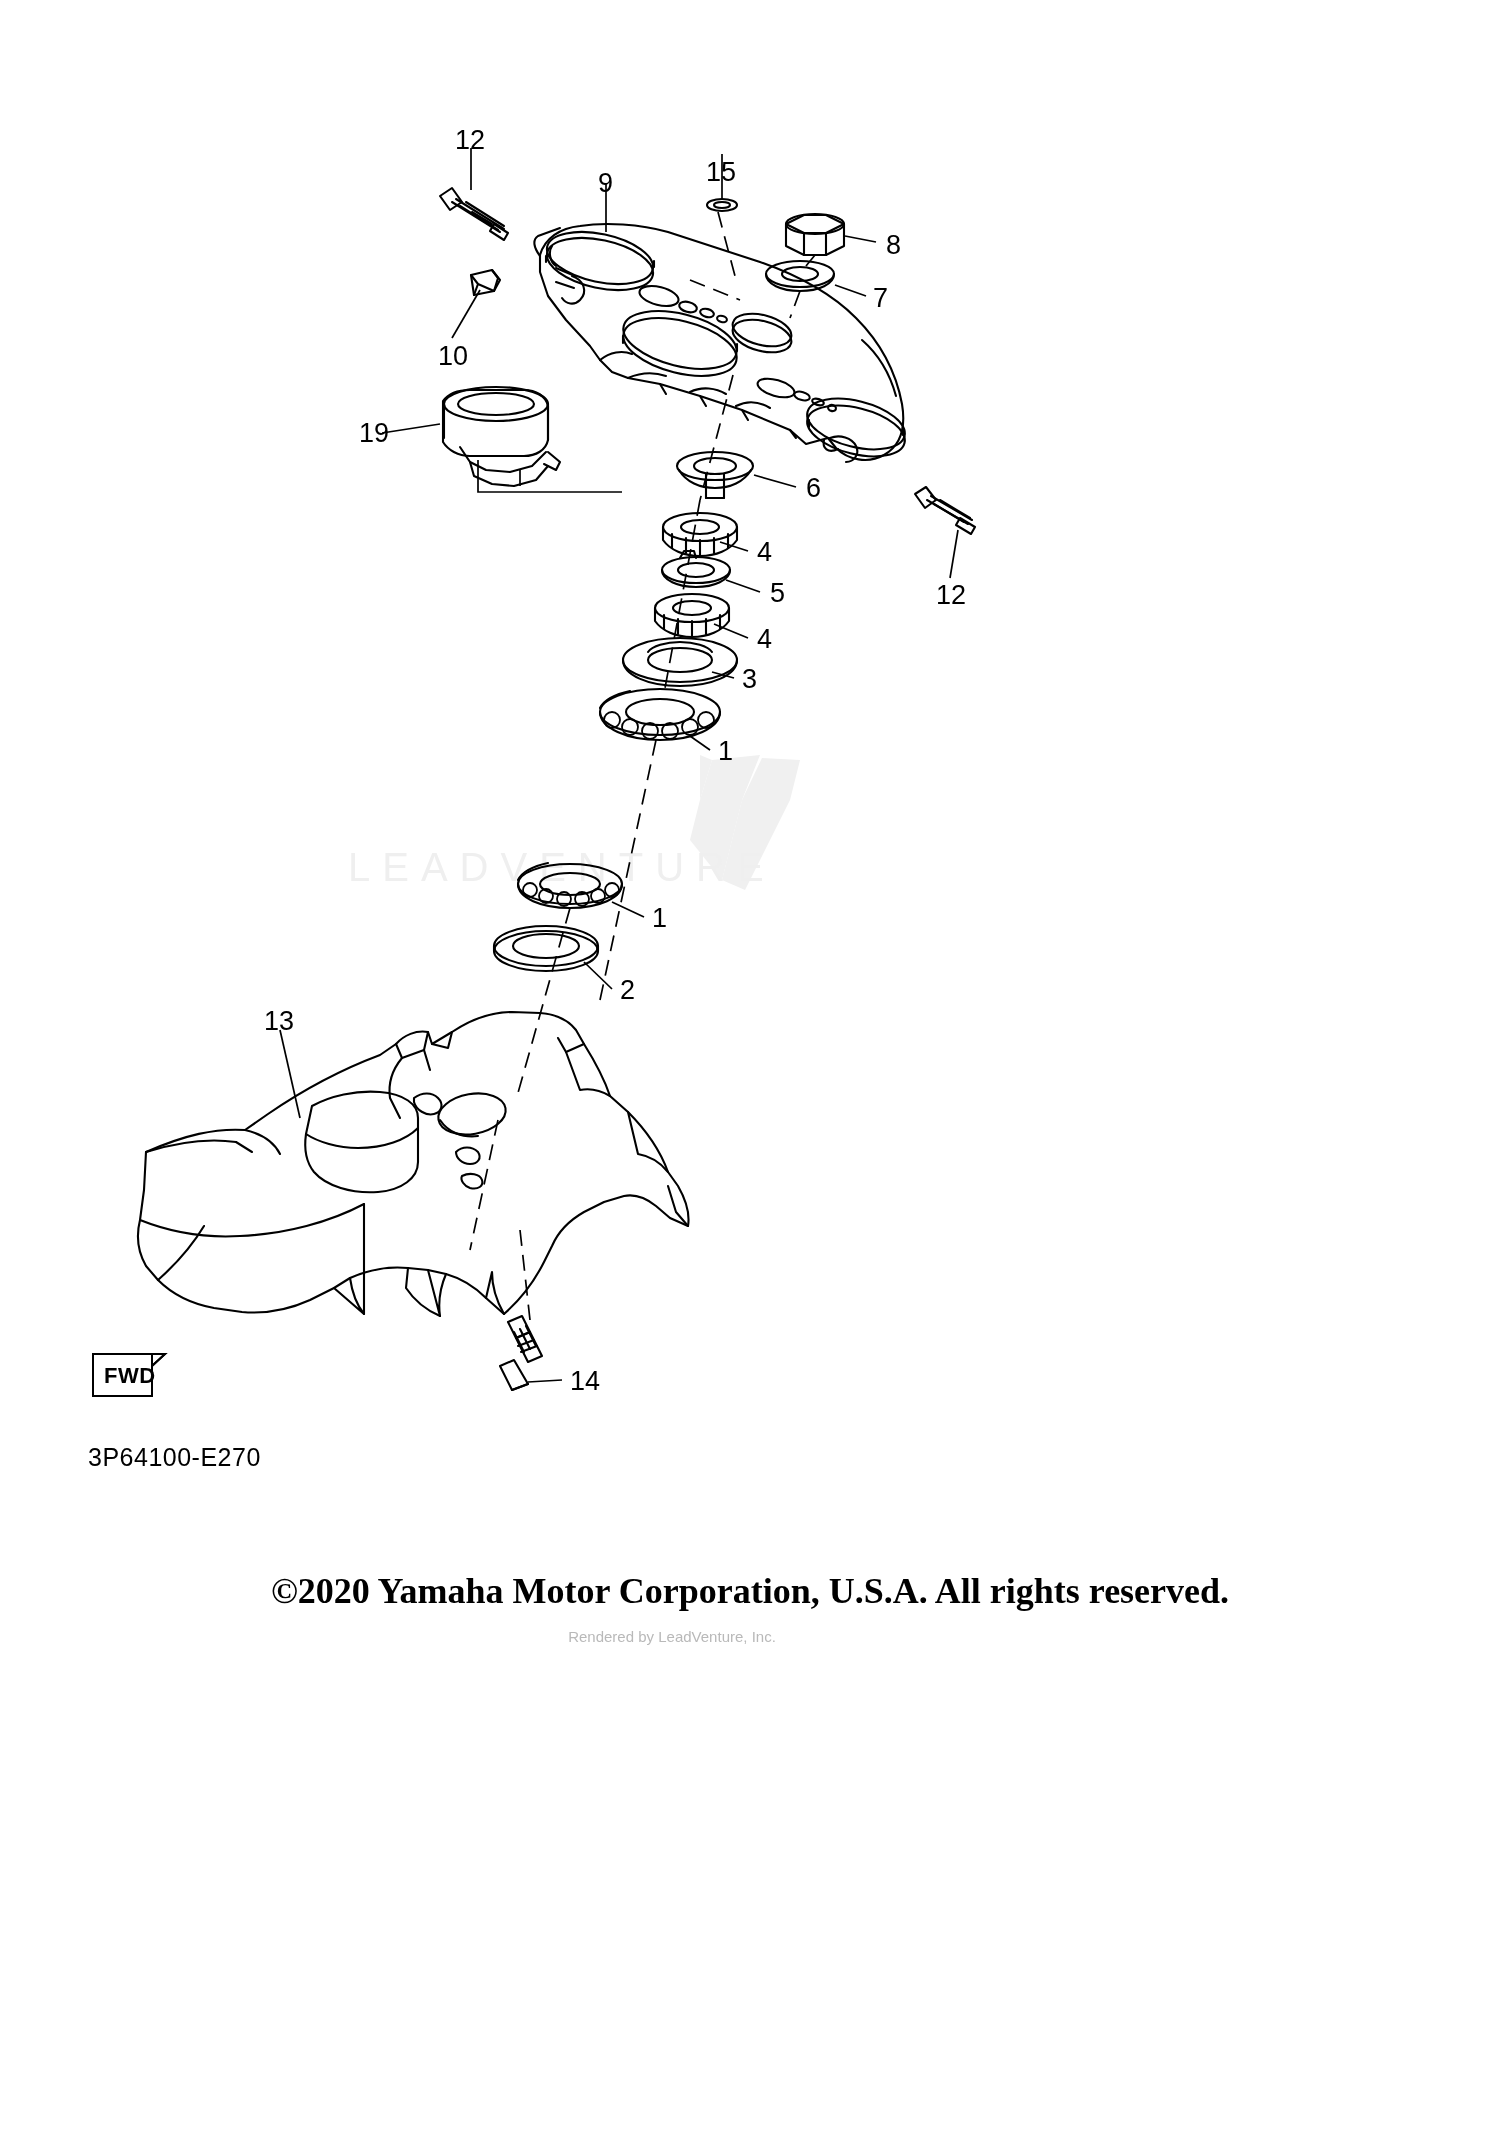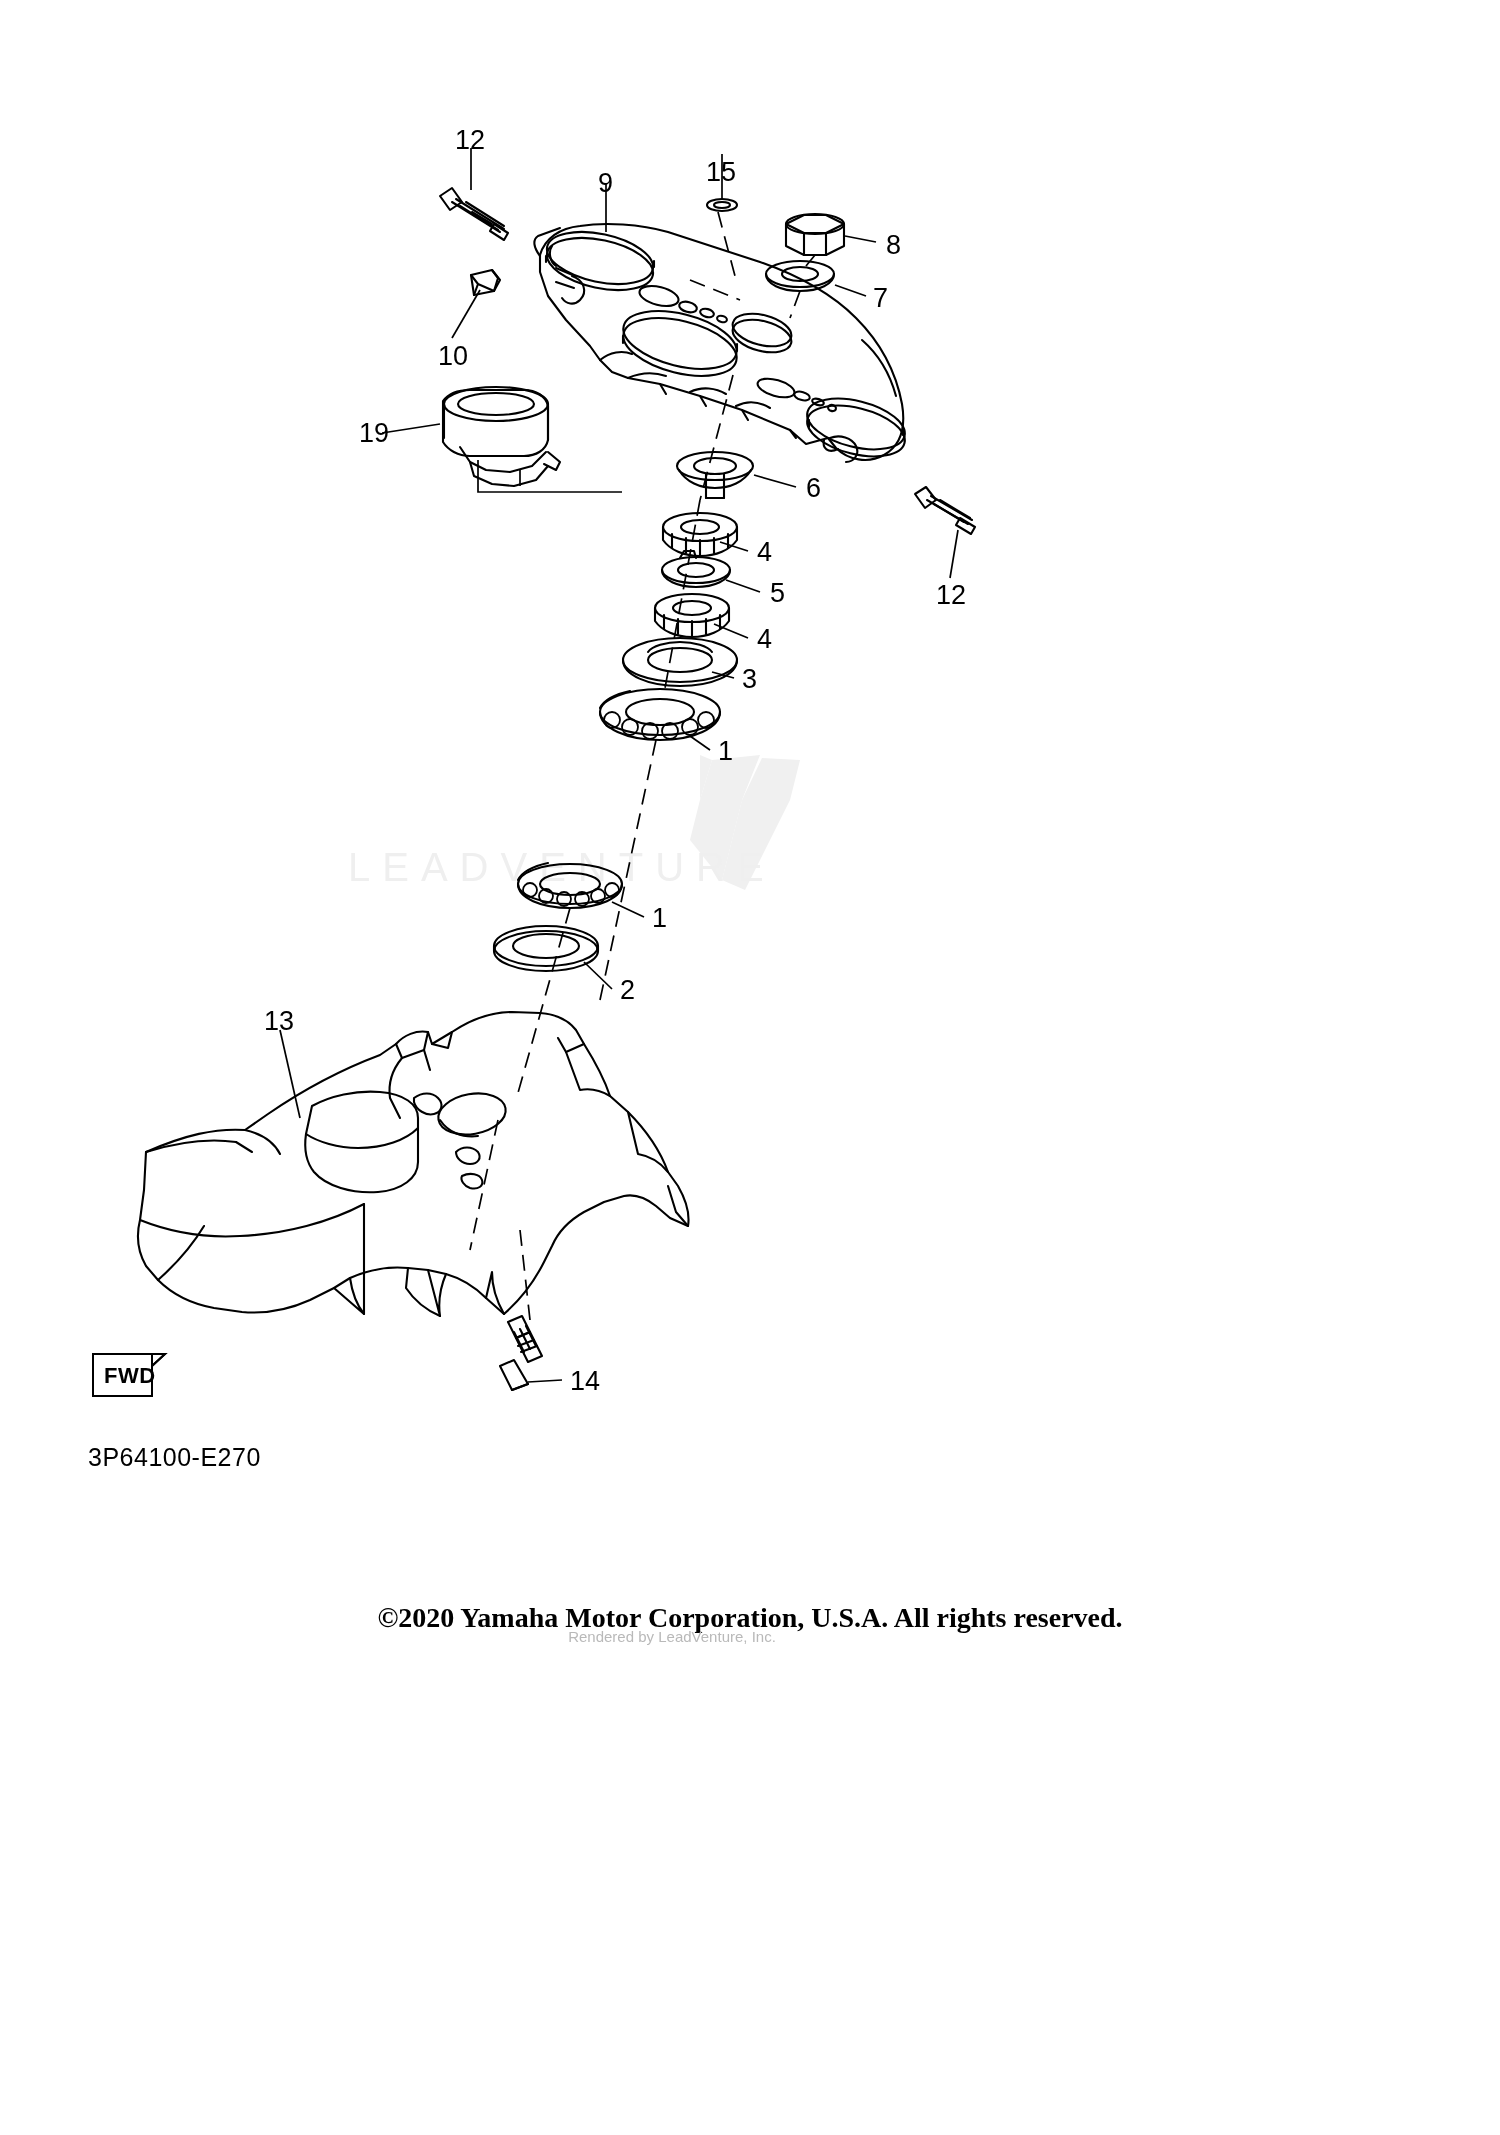--- a/index.html
+++ b/index.html
@@ -65,24 +65,23 @@
     font-size: 22px;
     font-weight: bold;
     letter-spacing: 0.5px;
   }
   #copyright {
     position: absolute;
     left: 0;
     top: 1570px;
     width: 1500px;
     text-align: center;
-    font-size: 28px;
+    font-size: 36px;
     font-weight: bold;
     font-family: "Liberation Serif", serif;
-    margin-top: 32px;
   }
   #rendered-by {
     position: absolute;
     left: 0;
     top: 1628px;
     width: 1344px;
     text-align: center;
     font-size: 15px;
     color: #b9b9b9;
     font-family: "Liberation Sans", sans-serif;

